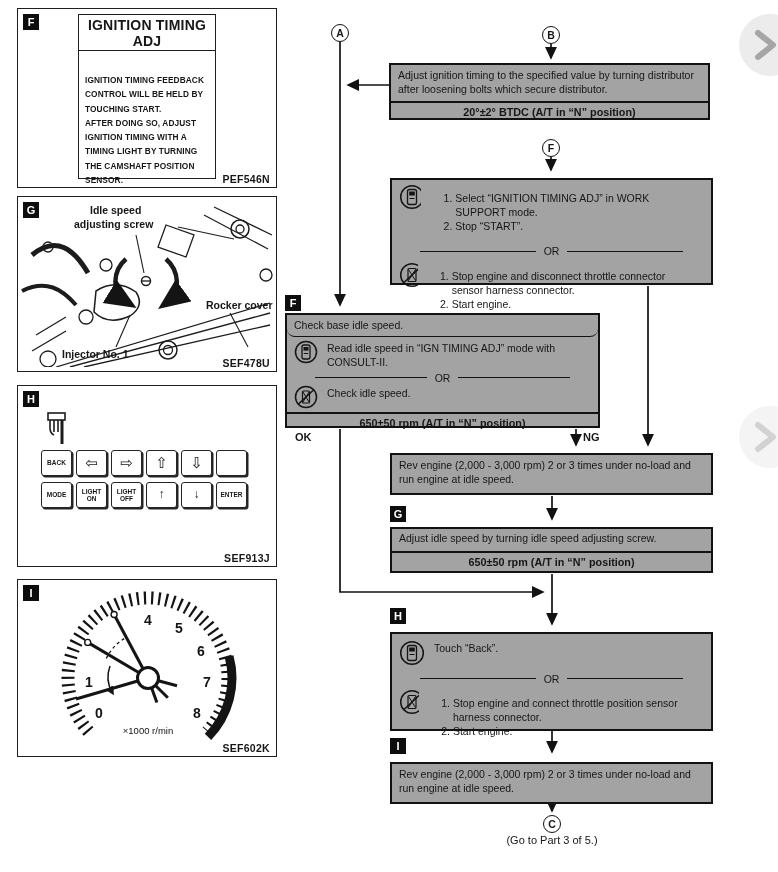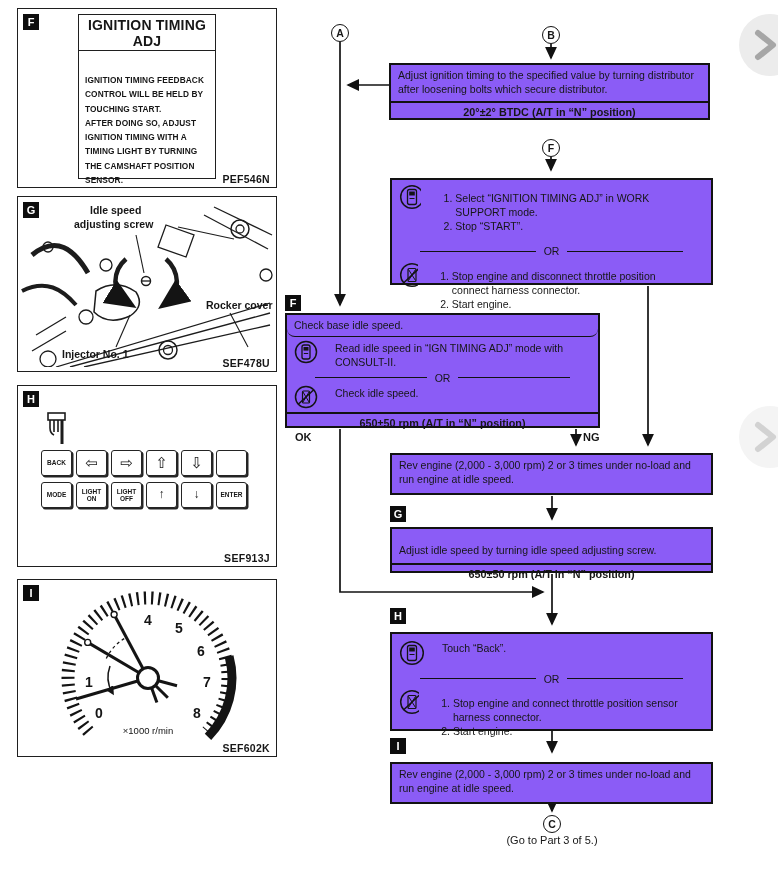--- a/index.html
+++ b/index.html
@@ -24,26 +24,26 @@
   .key {
     width:31px; height:26px; border:1.5px solid #242424; border-radius:3px; background:#fff;
     box-shadow:1.5px 1.5px 0 #242424; display:flex; align-items:center; justify-content:center;
     text-align:center; font-size:6.5px; font-weight:bold; line-height:1.1; box-sizing:border-box;
   }
   .key.big-arrow  { font-size:15px; font-weight:normal; }
   .key.thin-arrow { font-size:12px; font-weight:normal; }
   .hand { position:absolute; left:24px; top:26px; }
   
   .wires { position:absolute; left:0; top:0; z-index:0; }
-  .fbox { position:absolute; border:2px solid #121212; background:#8b5cf6; box-sizing:border-box; z-index:1; font-size:10.5px; }
+  .fbox { position:absolute; border:2px solid #121212; background:#a3a3a3; box-sizing:border-box; z-index:1; font-size:10.5px; }
   .fbox .txt { padding:4px 7px 2px; line-height:1.32; }
   .spec { border-top:2px solid #121212; font-weight:bold; text-align:center; font-size:10.8px; padding:3px 4px 2px; }
   .rule-bottom { border-bottom:1.6px solid #121212;border-radius:8px; }
   .icon-row { display:flex; gap:9px; padding:4px 8px 2px 7px; align-items:flex-start; }
-  .icon-row .rtxt { line-height:1.3; padding-top:2px;margin-left:8px; }
+  .icon-row .rtxt { line-height:1.3; padding-top:2px; }
   .or-row { display:flex; align-items:center; gap:8px; padding:0 28px; height:13px; font-size:10.5px; }
   .or-row::before, .or-row::after { content:""; flex:1; border-top:1.6px solid #121212; }
   ol.steps { margin:8px; padding-left:17px; line-height:1.3; }
   ol.steps li { margin-bottom:1px; }
   .conn {
     position:absolute; width:18px; height:18px; border:1.7px solid #121212; border-radius:50%;
     background:#fff; font-size:10.5px; font-weight:bold; display:flex; align-items:center; justify-content:center;
     z-index:2; box-sizing:border-box;
   }
   .seclabel {
@@ -266,21 +266,21 @@
         <span>OR</span>
       </div>
     <div class="icon-row">
       <svg width="26" height="26">
         <circle cx="13" cy="13" r="11.3" stroke="#141414" fill="none" stroke-width="1.5"></circle>
         <rect x="9" y="6.5" width="8" height="13" rx="1" stroke="#141414" fill="none" stroke-width="1.2"></rect>
         <path d="M9.5,7.5 L16.5,18.5 M16.5,7.5 L9.5,18.5" stroke="#141414" stroke-width="1"></path>
         <line x1="4.5" y1="21" x2="21.5" y2="5" stroke="#141414" stroke-width="1.5"></line>
       </svg>
       <ol class="steps">
-        <li>Stop engine and disconnect throttle position connect harness connector.</li>
+        <li>Stop engine and disconnect throttle connector sensor harness connector.</li>
         <li>Start engine.</li>
       </ol>
     </div>
   </div>
 
   <div class="fbox" style="left:285px; top:313px; width:315px; height:115px;">
     <div class="txt rule-bottom" style="padding-bottom:3px;">Check base idle speed.</div>
     <div class="icon-row" style="padding-top:3px;">
       <svg width="24" height="24">
         <circle cx="12" cy="12" r="10.5" stroke="#141414" fill="none" stroke-width="1.5"></circle>
@@ -303,21 +303,21 @@
       <div class="rtxt">Check idle speed.</div>
     </div>
     <div class="spec">650±50 rpm (A/T in “N” position)</div>
   </div>
 
   <div class="fbox" style="left:390px; top:453px; width:323px; height:42px;">
     <div class="txt">Rev engine (2,000 - 3,000 rpm) 2 or 3 times under no-load and run engine at idle speed.</div>
   </div>
 
   <div class="fbox" style="left:390px; top:527px; width:323px; height:46px;">
-    <div class="txt" style="height:17px; padding-top:15px;">Adjust idle speed by turning idle speed adjusting screw.</div>
+    <div class="txt" style="height:17px; padding-top:3px;">Adjust idle speed by turning idle speed adjusting screw.</div>
     <div class="spec">650±50 rpm (A/T in “N” position)</div>
   </div>
 
   <div class="fbox" style="left:390px; top:632px; width:323px; height:99px;">
     <div class="icon-row" style="padding-top:6px;">
       <svg width="26" height="26">
         <circle cx="13" cy="13" r="11.3" stroke="#141414" fill="none" stroke-width="1.5"></circle>
         <rect x="8.5" y="5.5" width="9" height="15" rx="2" stroke="#141414" fill="none" stroke-width="1.3"></rect>
         <rect x="10.2" y="7.5" width="5.6" height="4" fill="#141414"></rect>
         <line x1="10.5" y1="14.5" x2="15.5" y2="14.5" stroke="#141414" stroke-width="1"></line>

